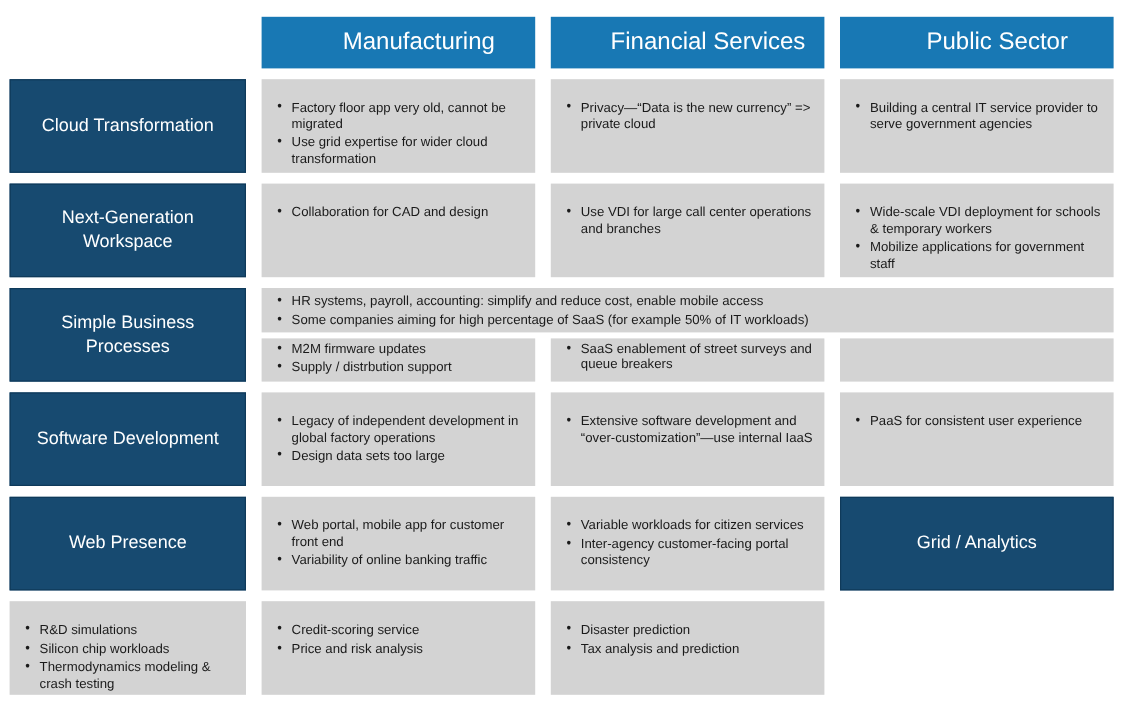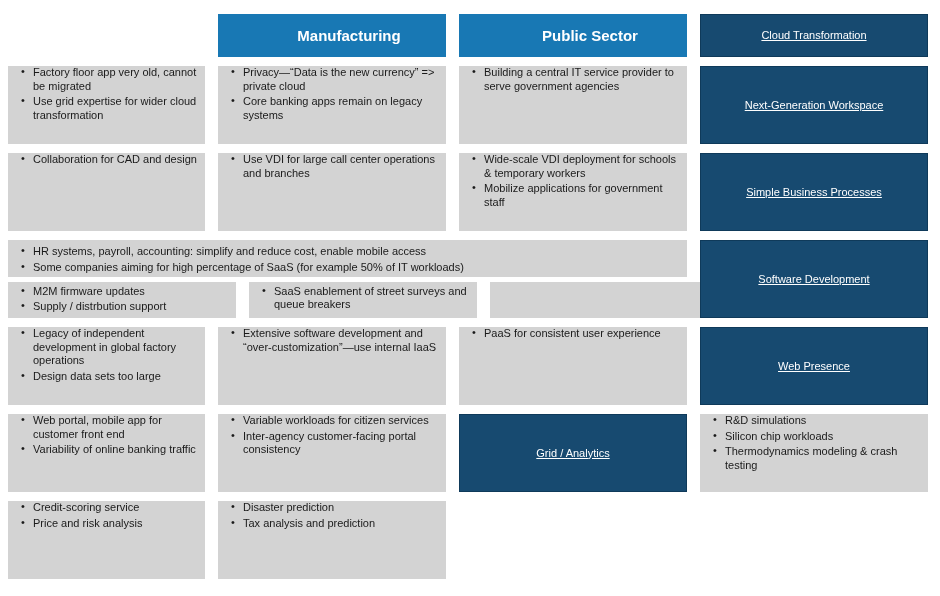--- a/index.html
+++ b/index.html
@@ -18,47 +18,46 @@
     position:absolute;left:8px;top:14px;
     display:grid;
     grid-template-columns:197px 228px 228px 228px;
     grid-template-rows:43px repeat(6,78px);
     column-gap:13px;row-gap:9px;
   }
   .corner{background:transparent;}
   .col-header{
     background:var(--col-header-bg);
     color:var(--header-text);
-    font-size:15px;font-weight:bold;
+    font-size:20px;font-weight:normal;
     display:flex;align-items:center;justify-content:center;
     text-align:center;
     padding-left:34px;
   }
   .row-header{
     background:var(--row-header-bg);
     border:1px solid var(--row-header-border);
     color:var(--header-text);
-    font-size:11px;font-weight:400;
+    font-size:15px;font-weight:400;
     display:flex;align-items:center;justify-content:center;
     text-align:center;line-height:1.35;
     padding:0 14px;
-    text-decoration:underline;
   }
   .cell{background:var(--cell-bg);overflow:hidden;}
   .row-span-wrap{
     grid-column:span 3;
     display:flex;flex-direction:column;gap:5px;
   }
   .span-cell{background:var(--cell-bg);height:40px;overflow:hidden;}
   .sub-row{
     display:grid;grid-template-columns:228px 228px 228px;
     column-gap:13px;height:37px;
   }
   .sub-cell{background:var(--cell-bg);overflow:hidden;}
-  ul.bullets{list-style:none;padding:0 8px 5px 12px;}
+  ul.bullets{list-style:none;padding:18px 8px 5px 12px;}
   .span-cell ul.bullets{padding:5px 8px 3px 12px;}
   .sub-cell ul.bullets{padding:3px 8px 2px 12px;}
   ul.bullets li{
     position:relative;
     padding-left:13px;
     font-size:11px;line-height:1.24;
     color:var(--cell-text);
     margin-bottom:2px;
   }
   ul.bullets li::before{
@@ -67,33 +66,33 @@
     font-size:11px;
   }
 </style>
 </head>
 <body>
 
 <div class="slide">
   <div class="matrix">
     <div class="corner"></div>
     <div class="col-header">Manufacturing</div>
+    <div class="col-header">Financial Services</div>
     <div class="col-header">Public Sector</div>
 
   <div class="row-header">Cloud Transformation</div>
       <div class="cell">
         <ul class="bullets">
           <li>Factory floor app very old, cannot be migrated</li>
           <li>Use grid expertise for wider cloud transformation</li>
         </ul>
       </div>
       <div class="cell">
         <ul class="bullets">
           <li>Privacy—“Data is the new currency” =&gt; private cloud</li>
-          <li>Core banking apps remain on legacy systems</li>
         </ul>
       </div>
       <div class="cell">
         <ul class="bullets">
           <li>Building a central IT service provider to serve government agencies</li>
         </ul>
       </div>
       <div class="row-header">Next-Generation Workspace</div>
       <div class="cell">
         <ul class="bullets">

